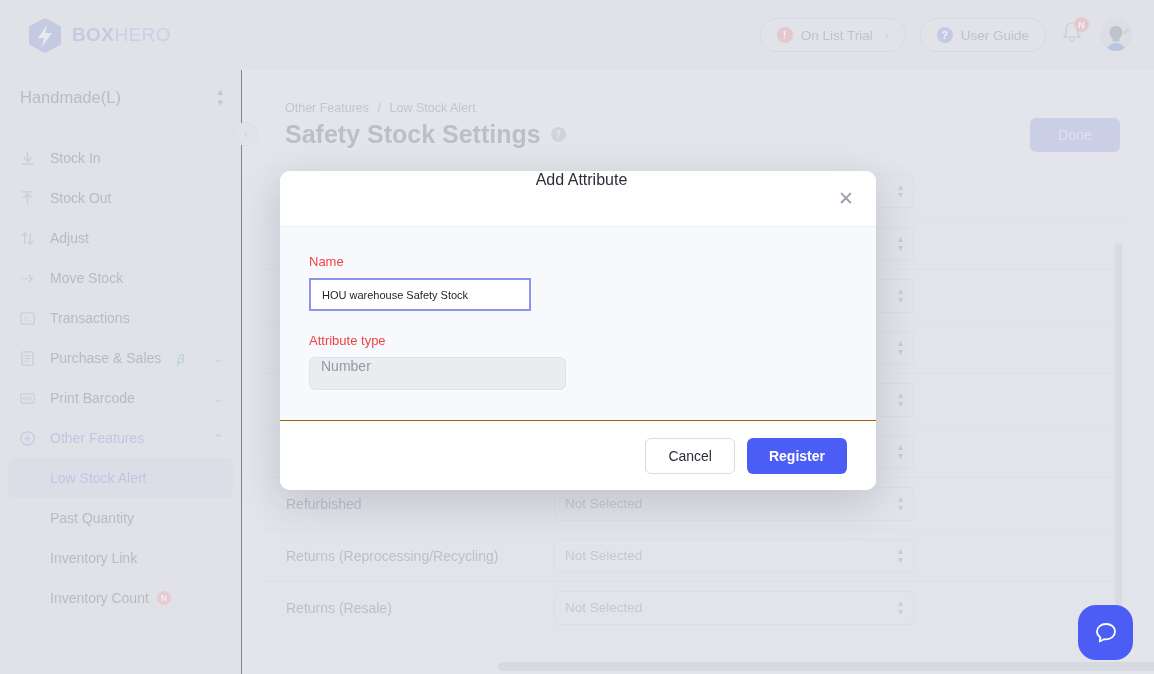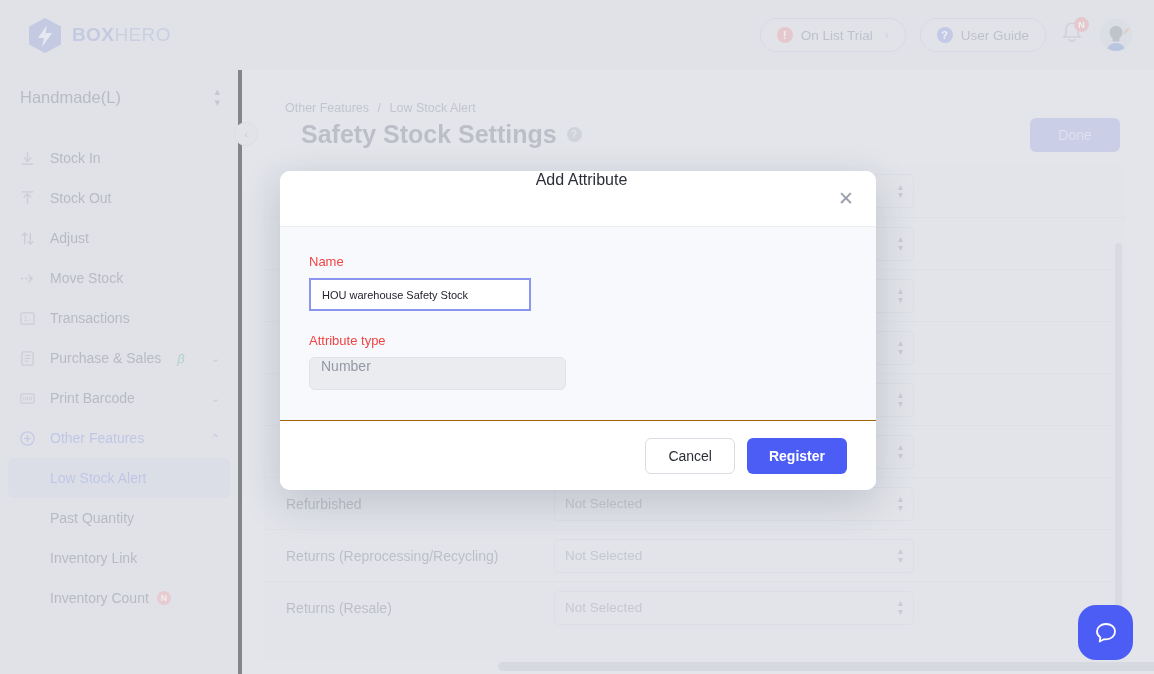--- a/index.html
+++ b/index.html
@@ -51,21 +51,21 @@
     display: flex; align-items: center; justify-content: center;
   }
   .avatar {
     width: 32px; height: 32px; border-radius: 50%;
     background: #c9cfda; overflow: hidden; position: relative;
   }
 
   
   .sidebar {
     position: absolute; left: 0; top: 70px; width: 242px; height: 604px;
-    background: #dcdee4; border-right: 4px solid #000000;
+    background: #dcdee4; border-right: 1px solid #000000;
   }
   .workspace {
     display: flex; align-items: center; height: 54px;
     padding: 0 18px 0 20px; color: #7e838f; font-size: 16.5px;
   }
   .workspace .updown { margin-left: auto; color: #9ba0ad; font-size: 11px; line-height: 1; text-align: center; }
 
   .nav { margin-top: 14px; }
   .nav-item {
     display: flex; align-items: center; gap: 14px;
@@ -98,21 +98,21 @@
     background: #dfe1e7; border: 1px solid #d0d3db;
     display: flex; align-items: center; justify-content: center;
     color: #9ea2af; font-size: 11px; z-index: 5;
   }
 
   
   .main { position: absolute; left: 243px; top: 70px; width: 911px; height: 604px; background: #e3e5ea; }
   .breadcrumb { position: absolute; left: 42px; top: 31px; font-size: 12.5px; color: #9398a5; }
   .breadcrumb .sep { margin: 0 5px; }
   .page-title {
-    position: absolute; left: 58px; top: 50px;
+    position: absolute; left: 42px; top: 50px;
     font-size: 25px; font-weight: bold; color: #868b99;
     display: flex; align-items: center; gap: 10px;
   }
   .help-ic {
     width: 15px; height: 15px; border-radius: 50%;
     background: #b7bbc7; color: #e3e5ea; font-size: 10px; font-weight: bold;
     display: flex; align-items: center; justify-content: center;
   }
   .done-btn {
     position: absolute; right: 34px; top: 48px;

